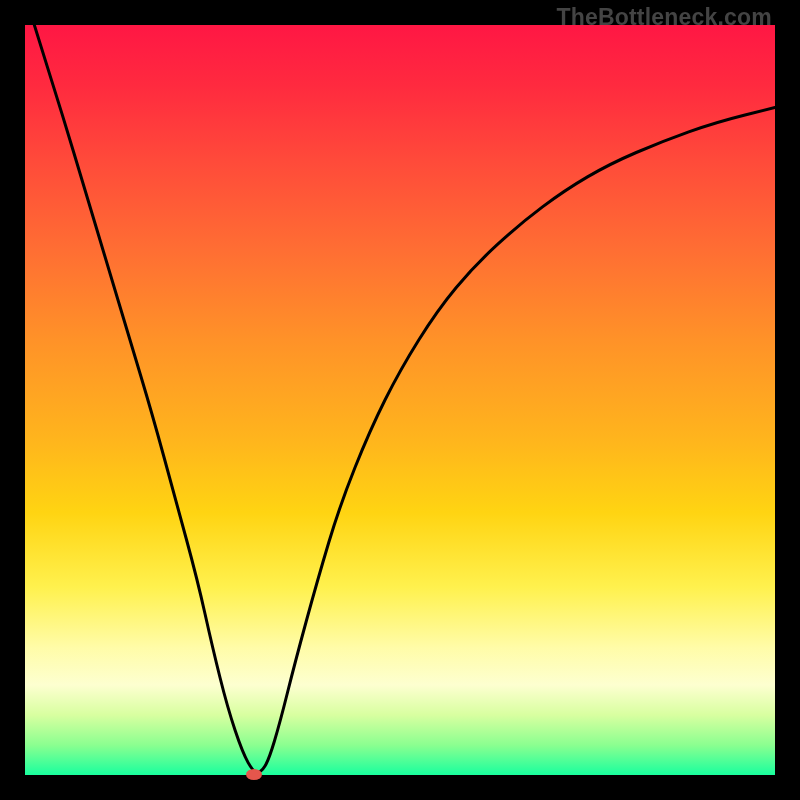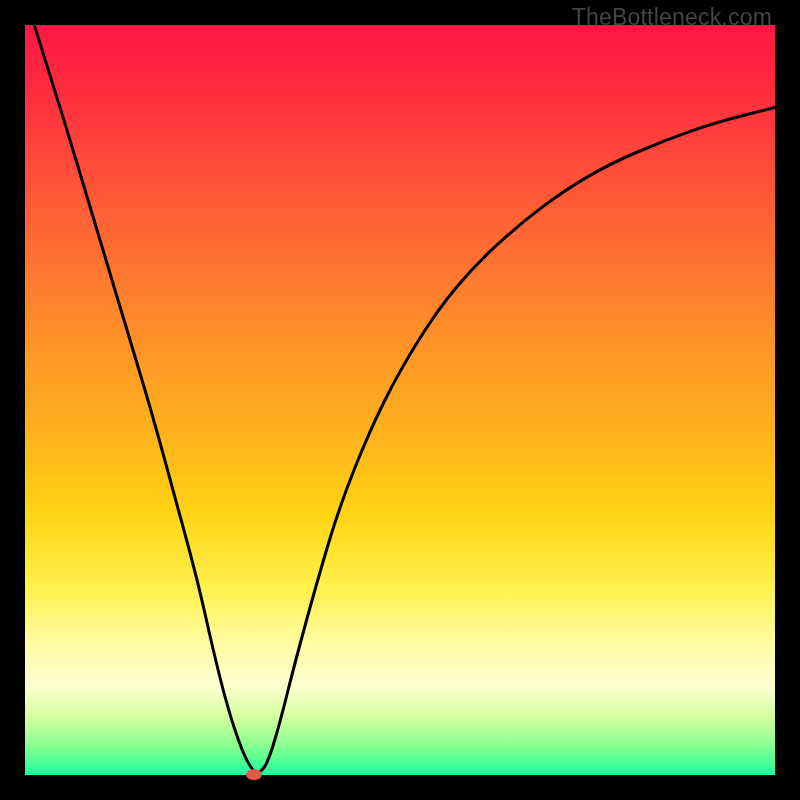--- a/index.html
+++ b/index.html
@@ -25,21 +25,21 @@
       #d8ffa0 92%,
       #8bff90 96%,
       #19ff9e 100%);
   }
   .watermark {
     position: absolute;
     top: 4px;
     right: 28px;
     color: #444;
     font-size: 23px;
-    font-weight: 400;
+    font-weight: 700;
     letter-spacing: 0.2px;
   }
   svg.curve {
     position: absolute;
     top: 25px;
     left: 25px;
     width: 750px;
     height: 750px;
     pointer-events: none;
   }

